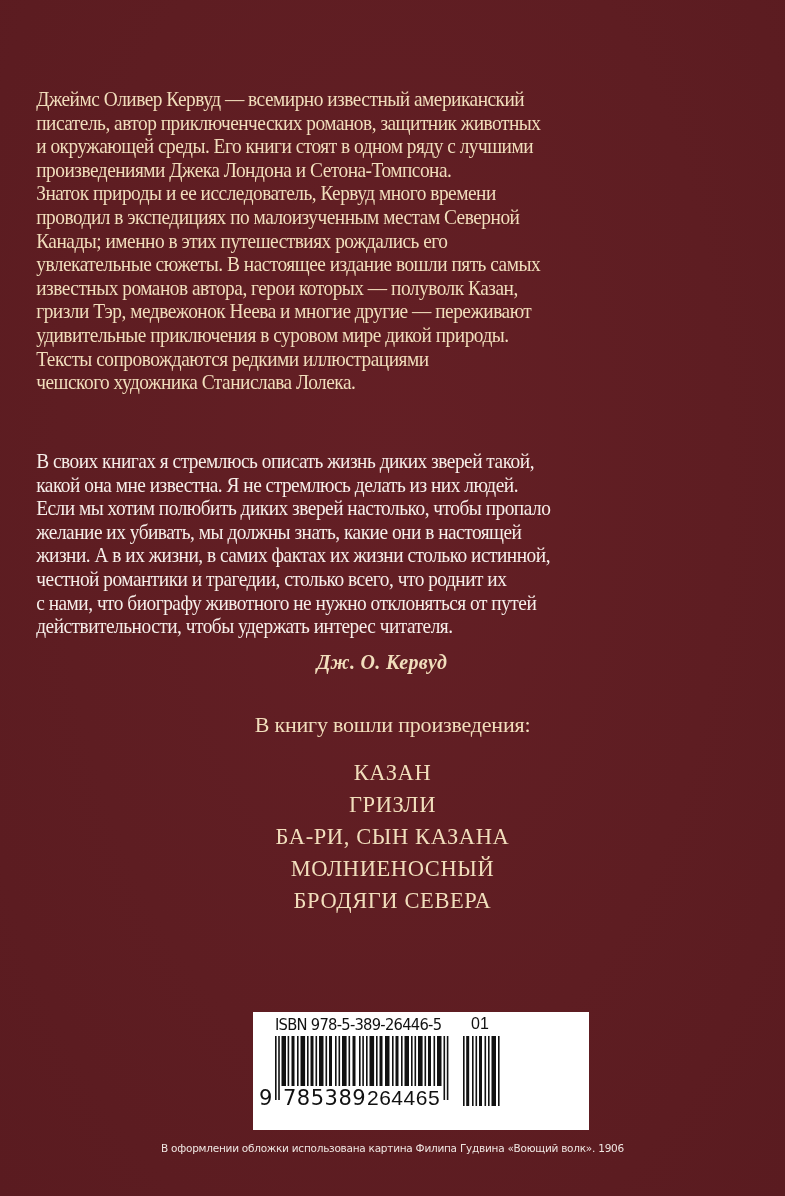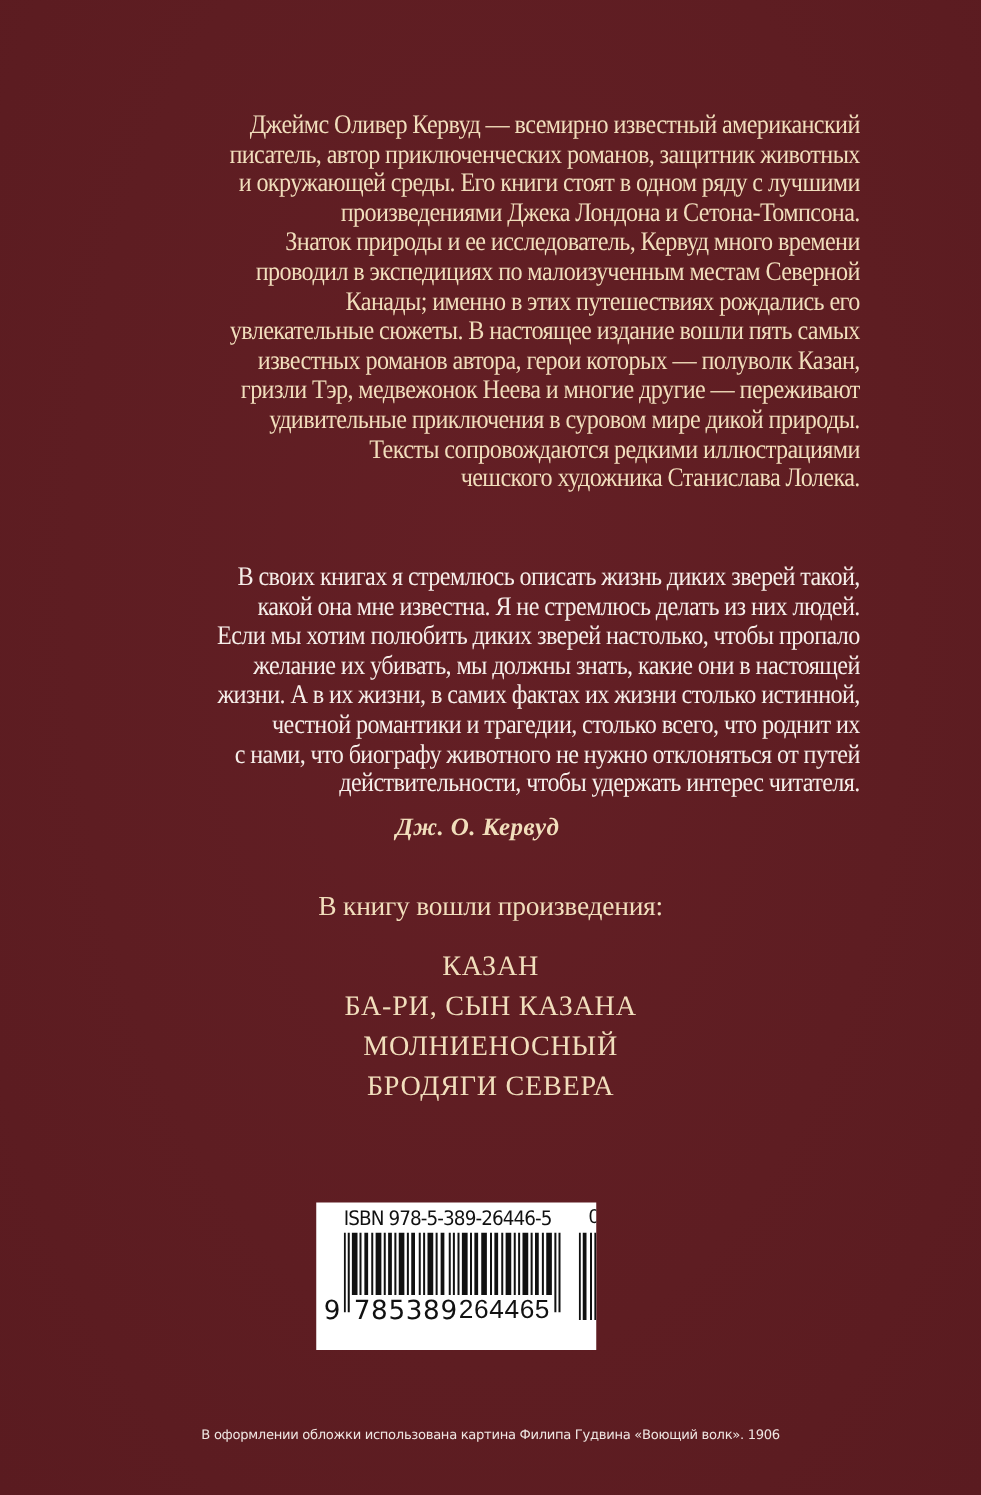--- a/index.html
+++ b/index.html
@@ -16,21 +16,21 @@
     }
     .page {
       position: absolute;
       inset: 0;
       background: radial-gradient(ellipse at 50% 40%, #641F25 0%, #5E1D22 60%, #5A1B20 100%);
     }
     .block {
       position: absolute;
       left: 0;
       width: 724px;
-      text-align: right;
+      text-align: left;
     }
     .line {
       display: block;
       white-space: nowrap;
       height: 23.6px;
       line-height: 23.6px;
       font-size: 21.5px;
       letter-spacing: -0.55px;
       transform: scaleX(0.9);
       transform-origin: 50% 50%;
@@ -76,22 +76,22 @@
     .title-item {
       display: block;
       height: 32px;
       line-height: 32px;
       font-size: 22.5px;
       letter-spacing: 0.6px;
     }
     .barcode-box {
       position: absolute;
       left: 253px;
-      top: 962px;
-      width: 224px;
+      top: 1012px;
+      width: 336px;
       height: 118px;
       background: #FFFFFF;
       overflow: hidden;
     }
     .isbn-text {
       position: absolute;
       left: 22px;
       top: 3px;
       font-family: "DejaVu Sans", sans-serif;
       font-size: 16px;
@@ -211,20 +211,21 @@
     <span class="line">с нами, что биографу животного не нужно отклоняться от путей</span>
     <span class="line">действительности, чтобы удержать интерес читателя.</span>
   </div>
 
   <div class="signature">Дж. О. Кервуд</div>
 
   <div class="contents-heading">В книгу вошли произведения:</div>
 
   <div class="titles">
     <span class="title-item">КАЗАН</span>
+    <span class="title-item">ГРИЗЛИ</span>
     <span class="title-item">БА-РИ, СЫН КАЗАНА</span>
     <span class="title-item">МОЛНИЕНОСНЫЙ</span>
     <span class="title-item">БРОДЯГИ СЕВЕРА</span>
   </div>
 
   <div class="barcode-box">
     <span class="isbn-text">ISBN 978-5-389-26446-5</span>
     <span class="addon-text">01</span>
 
     <svg class="bars" viewBox="0 0 176 64" preserveAspectRatio="none">

